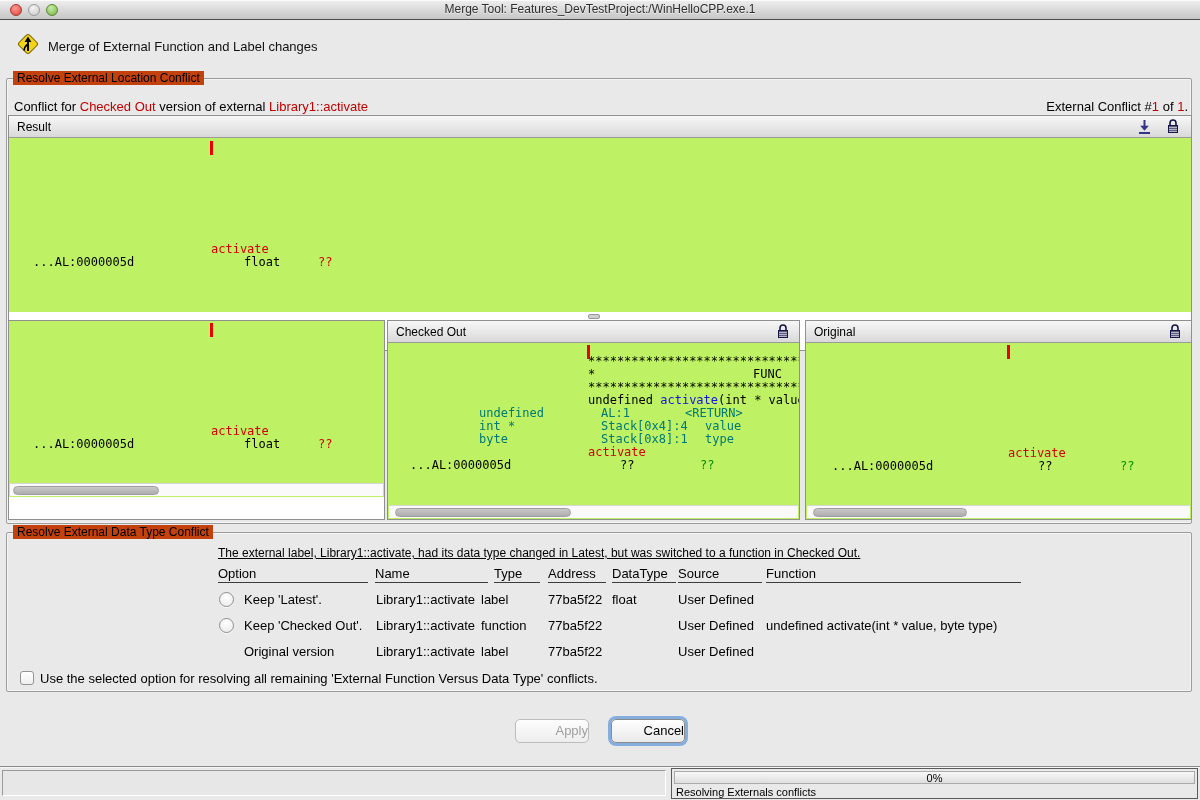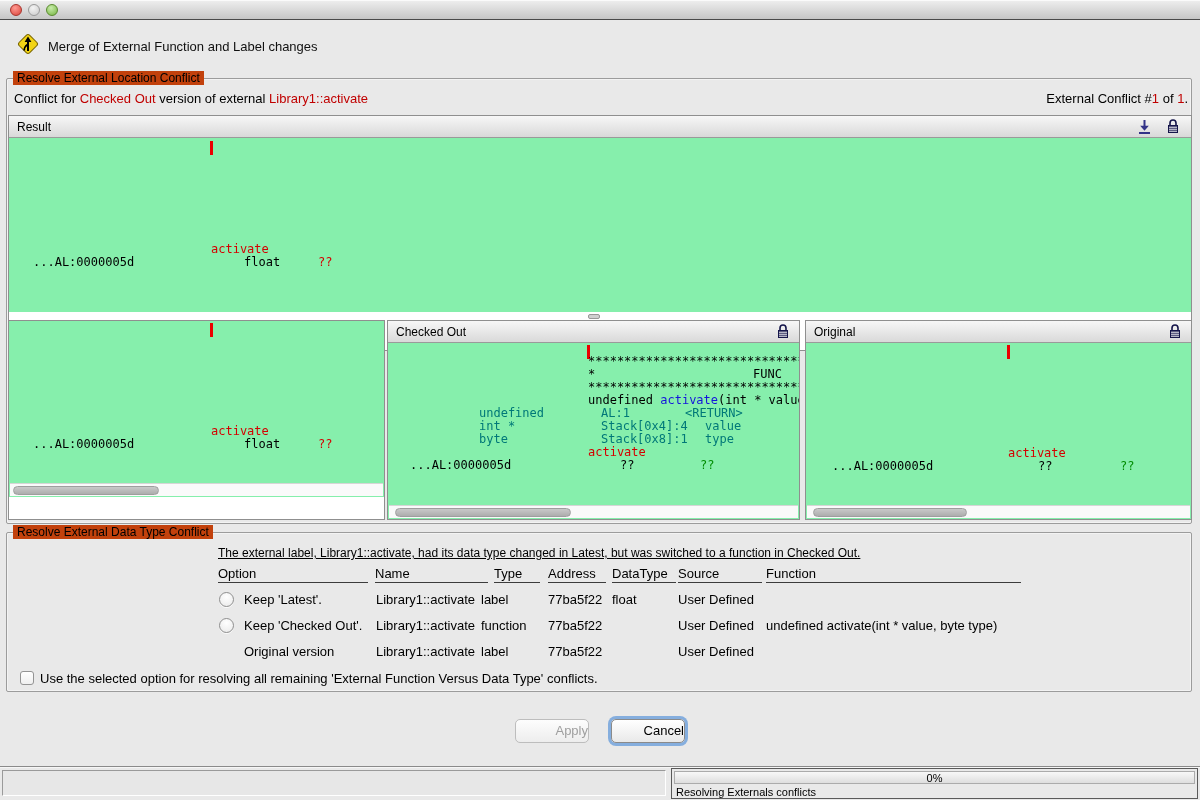--- a/index.html
+++ b/index.html
@@ -31,31 +31,31 @@
 
   
   .groupbox { position:absolute; border:1px solid #9c9c9c; border-radius:2px;
               box-shadow:inset 0 0 0 1px rgba(255,255,255,.45); }
   .groupbox > .gtitle {
     position:absolute; left:6px; top:-8px; background:#c2410c; padding:0 4px;
     font-size:12px; color:#000; white-space:nowrap;
   }
 
   
-  .conflict-line { font-size:13px; white-space:nowrap; }
+  .conflict-line { font-size:13px; white-space:nowrap;margin-top:8px; }
   .cred { color:#c00000; }
 
   
   .lpanel { position:absolute; border:1px solid #8f8f8f; background:#fff; }
   .lpanel .phead {
     position:relative; height:22px; background:linear-gradient(#f7f7f7,#d9d9d9);
     border-bottom:1px solid #9a9a9a; font-size:12px; line-height:22px;
   }
   .lpanel .phead .pname { position:absolute; left:8px; top:0; }
-  .lpanel .pbody { position:relative; background:#86efac; overflow:hidden; }
+  .lpanel .pbody { position:relative; background:#bef264; overflow:hidden; }
   .code { position:absolute; font-family:"DejaVu Sans Mono", monospace; font-size:12px;
           line-height:13px; white-space:pre; color:#000; }
   .lred   { color:#d40000; }
   .lblue  { color:#1414dc; }
   .lteal  { color:#007878; }
   .lgreen { color:#008c00; }
   .cursor { position:absolute; width:3px; height:14px; background:#ec0000; }
 
   .hscroll { position:absolute; left:1px; right:1px; height:13px;
              background:#fafafa; border-top:1px solid #d6d6d6; }
@@ -95,20 +95,21 @@
               font-size:11px; text-align:center; line-height:12px; color:#000; }
   .stat-msg { position:absolute; left:4px; top:17px; font-size:11px; color:#000; white-space:nowrap; }
 </style>
 </head>
 <body>
 
 <div class="titlebar">
   <span class="tl red"></span>
   <span class="tl gray"></span>
   <span class="tl green"></span>
+  <div class="title">Merge Tool: Features_DevTestProject:/WinHelloCPP.exe.1</div>
 </div>
 
 <svg class="abs" style="left:16px;top:32px" width="24" height="24" viewBox="0 0 24 24">
   <rect x="4.6" y="4.6" width="14.8" height="14.8" rx="2.5" transform="rotate(45 12 12)" fill="#f2d415" stroke="#7a6600" stroke-width="1"></rect>
   <rect x="11" y="9" width="2" height="10" fill="#000"></rect>
   <path d="M8.6 10 L12 4.6 L15.4 10 Z" fill="#000"></path>
   <path d="M8.2 18.5 C8.2 14.5 10 13.6 11.8 12.2" stroke="#000" stroke-width="1.7" fill="none"></path>
 </svg>
 <div class="merge-title">Merge of External Function and Label changes</div>
 

